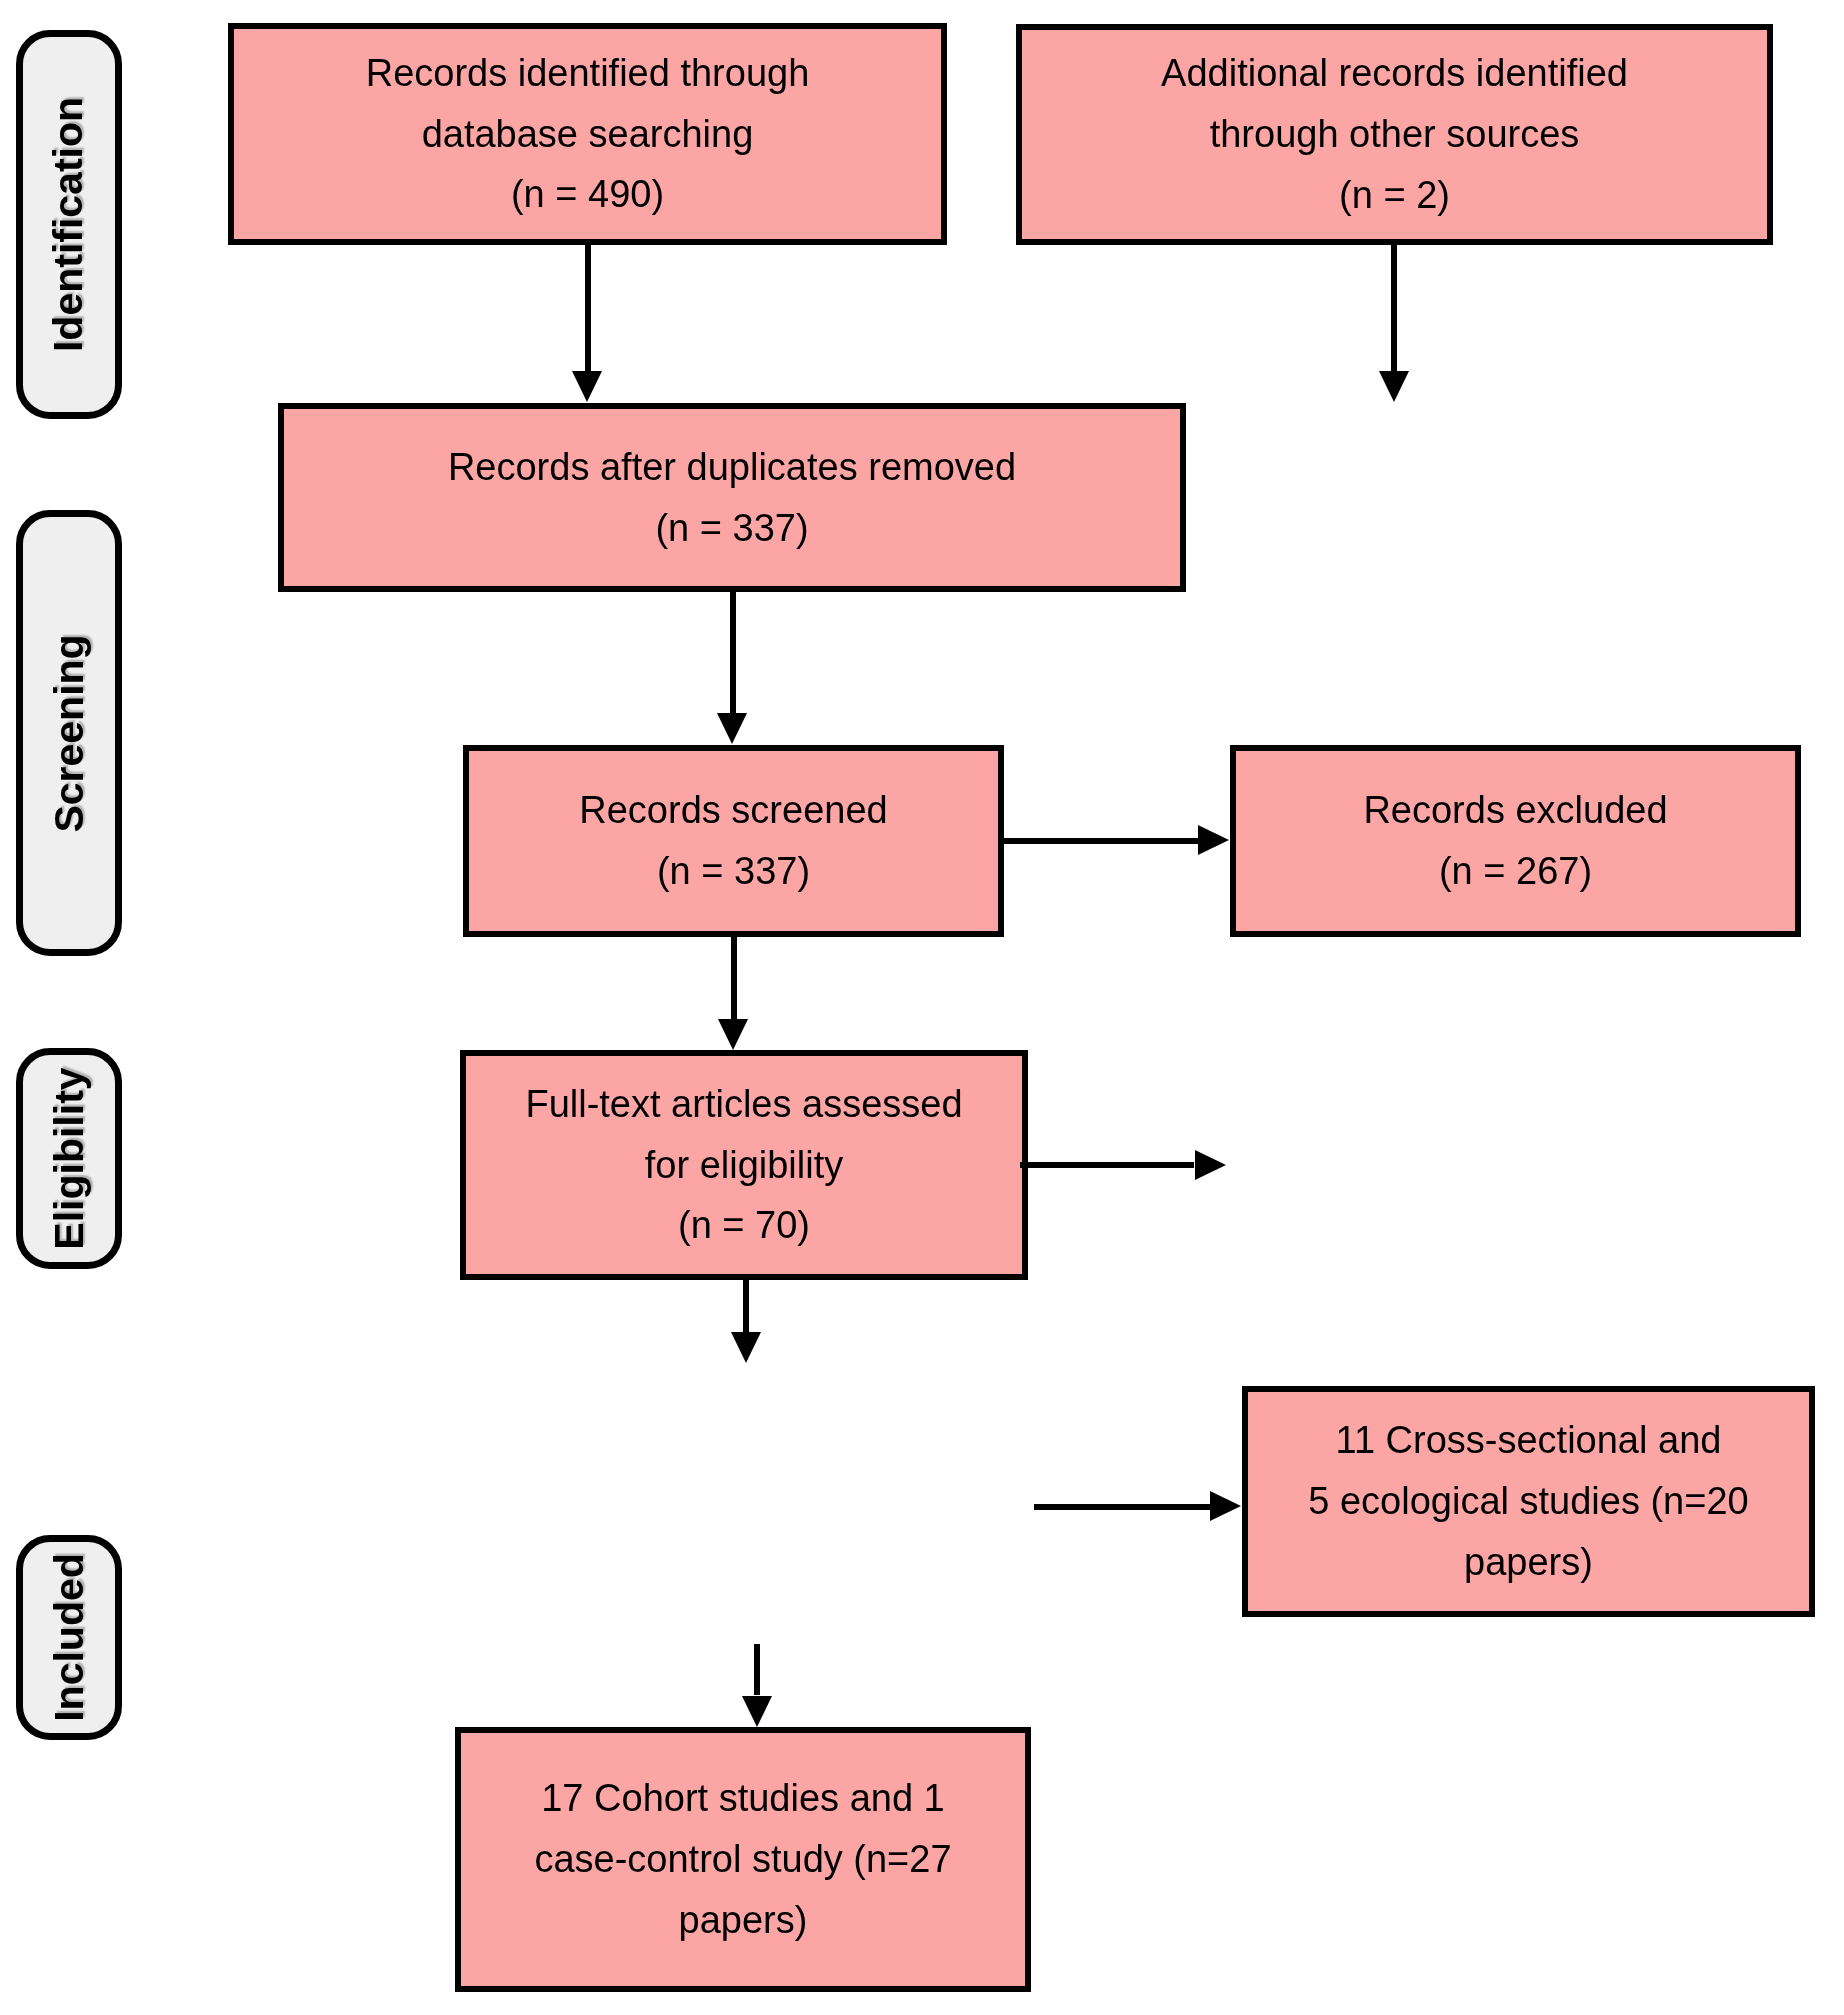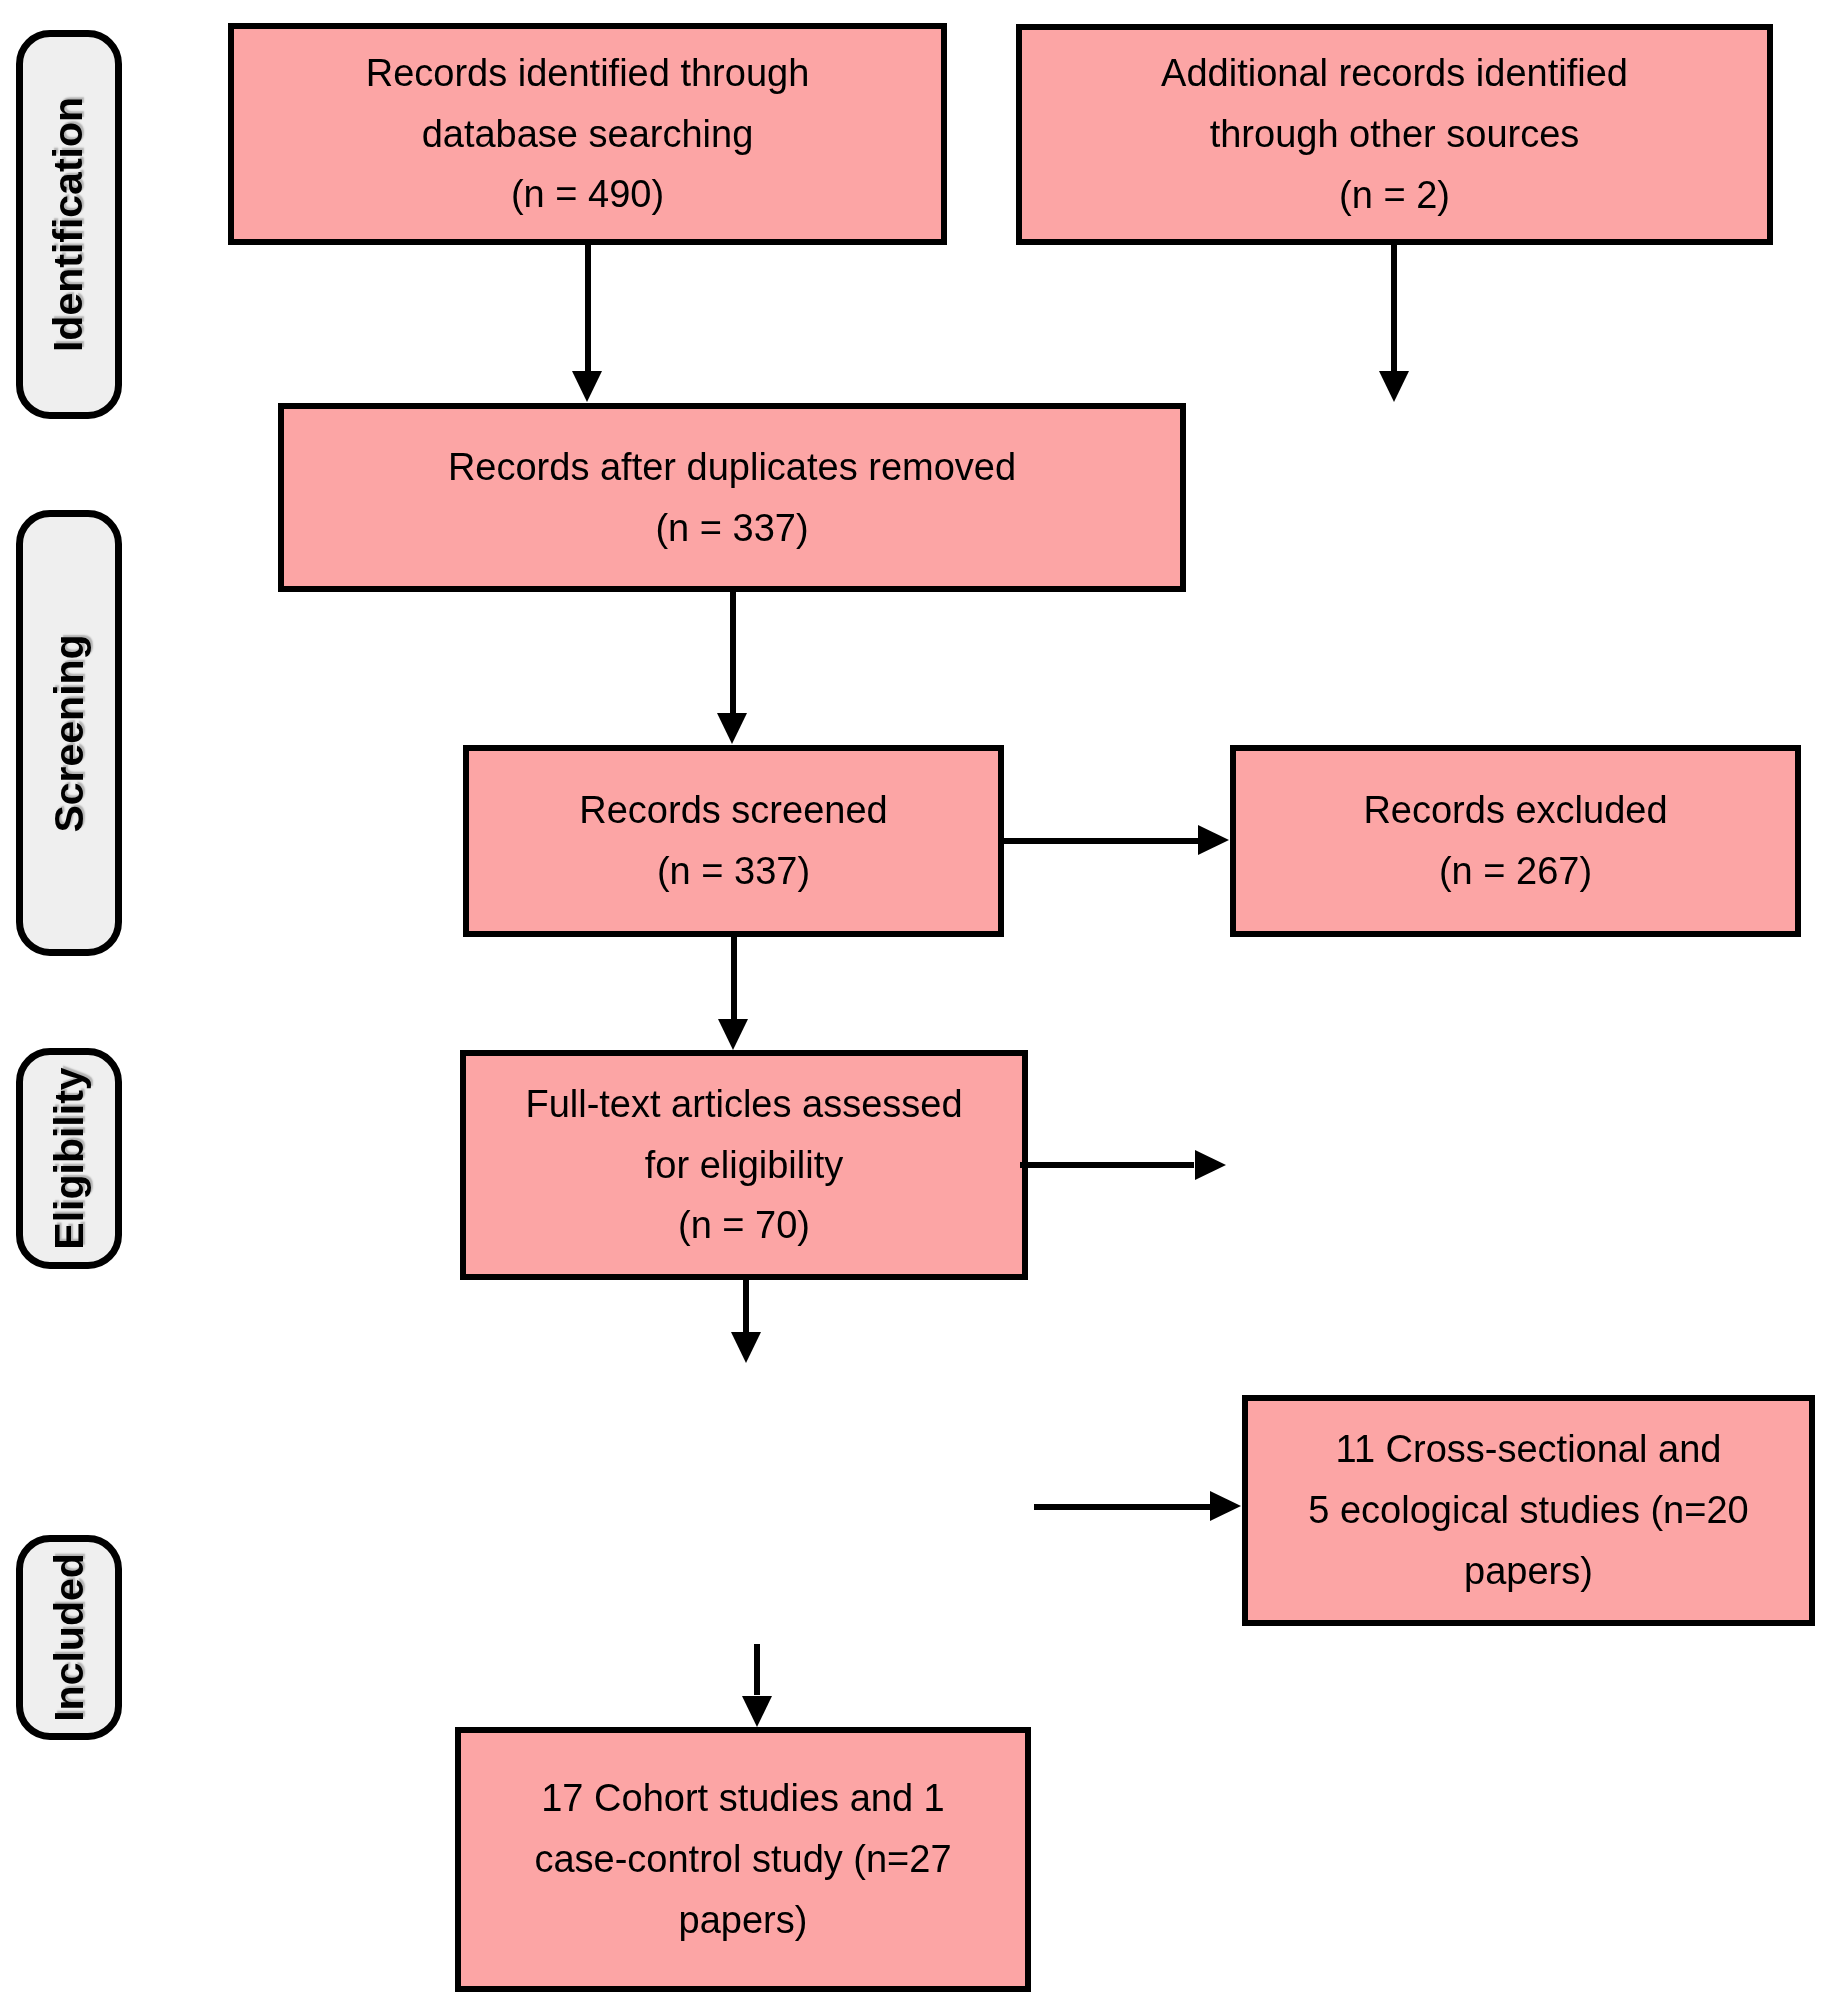--- a/index.html
+++ b/index.html
@@ -122,21 +122,21 @@
   </div>
 
   <div class="box" style="left:454px; top:1050px; width:568px; height:230px;margin-left:6px;">
     <span>Full-text articles assessed
 for eligibility
 (n =  70)</span>
   </div>
 
 
 
-  <div class="box" style="left:1242px; top:1386px; width:573px; height:231px;margin-top:9px;">
+  <div class="box" style="left:1242px; top:1386px; width:573px; height:231px;">
     <span>11 Cross-sectional and
 5 ecological studies (n=20
 papers)</span>
   </div>
 
   <div class="box" style="left:455px; top:1727px; width:576px; height:265px;">
     <span>17 Cohort studies and 1
 case-control study  (n=27
 papers)</span>
   </div>

